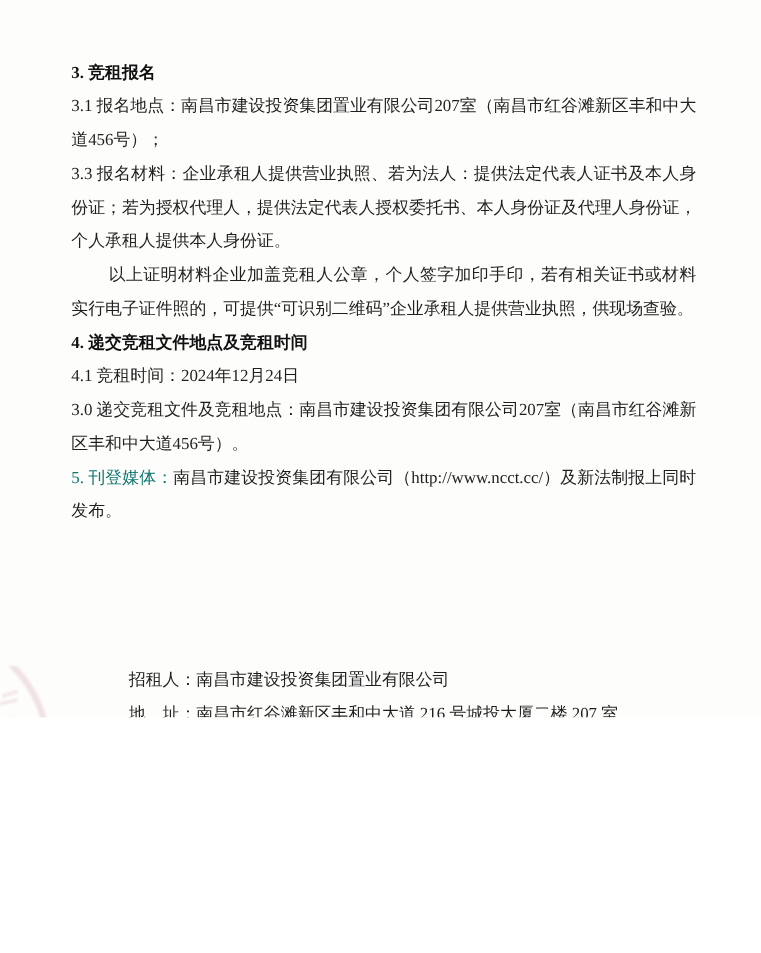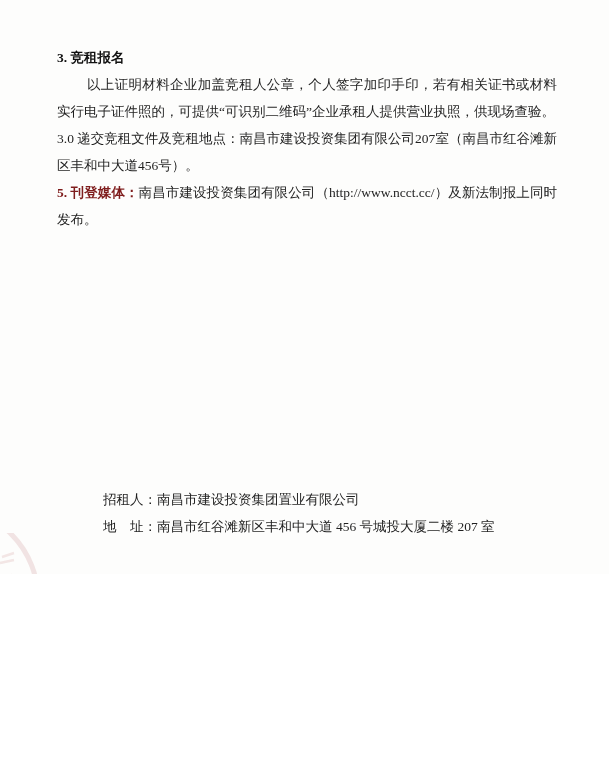--- a/index.html
+++ b/index.html
@@ -13,23 +13,23 @@
   }
   .content{
     position:absolute;
     left:57px;top:44px;width:500px;
     font-size:13.5px;line-height:27px;
     text-align:justify;
   }
   .content p{margin:0;}
   .h-bold{font-weight:bold;color:#111;}
   .note-para{margin-left:14px;text-indent:30px;}
-  .inline-label{font-weight:bold;color:#7f1d1d;}
+  .inline-label{font-weight:normal;color:#0f766e;}
   .contact{
-    position:absolute;left:103px;top:486px;
+    position:absolute;left:103px;top:530px;
     font-size:13.5px;line-height:27px;font-family:Liberation Serif, serif;
   }
   .signature{
     position:absolute;left:333px;top:589px;
     font-size:12.5px;line-height:21px;color:#222;
   }
   .signature .sig-date{margin-left:52px;letter-spacing:1px;}
   .seal{
     position:absolute;left:385px;top:575px;width:136px;height:136px;
     transform:rotate(-8deg);
@@ -45,30 +45,34 @@
     filter:blur(0.7px);
   }
 </style>
 </head>
 <body>
 
 <div class="page">
 
   <div class="content">
     <p class="h-bold">3. 竞租报名</p>
+    <p>3.1 报名地点：南昌市建设投资集团置业有限公司207室（南昌市红谷滩新区丰和中大道456号）；</p>
+    <p>3.3 报名材料：企业承租人提供营业执照、若为法人：提供法定代表人证书及本人身份证；若为授权代理人，提供法定代表人授权委托书、本人身份证及代理人身份证，个人承租人提供本人身份证。</p>
     <p class="note-para">以上证明材料企业加盖竞租人公章，个人签字加印手印，若有相关证书或材料实行电子证件照的，可提供“可识别二维码”企业承租人提供营业执照，供现场查验。</p>
+    <p class="h-bold">4. 递交竞租文件地点及竞租时间</p>
+    <p>4.1 竞租时间：2024年12月24日</p>
     <p>3.0 递交竞租文件及竞租地点：南昌市建设投资集团有限公司207室（南昌市红谷滩新区丰和中大道456号）。</p>
     <p>
       <span class="inline-label">5.  刊登媒体：</span><span>南昌市建设投资集团有限公司（http://www.ncct.cc/）及新法制报上同时发布。</span>
     </p>
   </div>
 
   <div class="contact">
     <div>招租人：南昌市建设投资集团置业有限公司</div>
-    <div>地　址：南昌市红谷滩新区丰和中大道 456 号城投大厦二楼 207 室</div>
+    <div>地　址：南昌市红谷滩新区丰和中大道 216 号城投大厦二楼 207 室</div>
   </div>
 
   <div class="signature">
     <div>南昌市建设投资集团置业有限公司</div>
     <div class="sig-date">2024 年 12 月 10 日</div>
   </div>
 
   <div class="seal">
     <svg viewBox="0 0 200 200" xmlns="http://www.w3.org/2000/svg">
       <defs>

